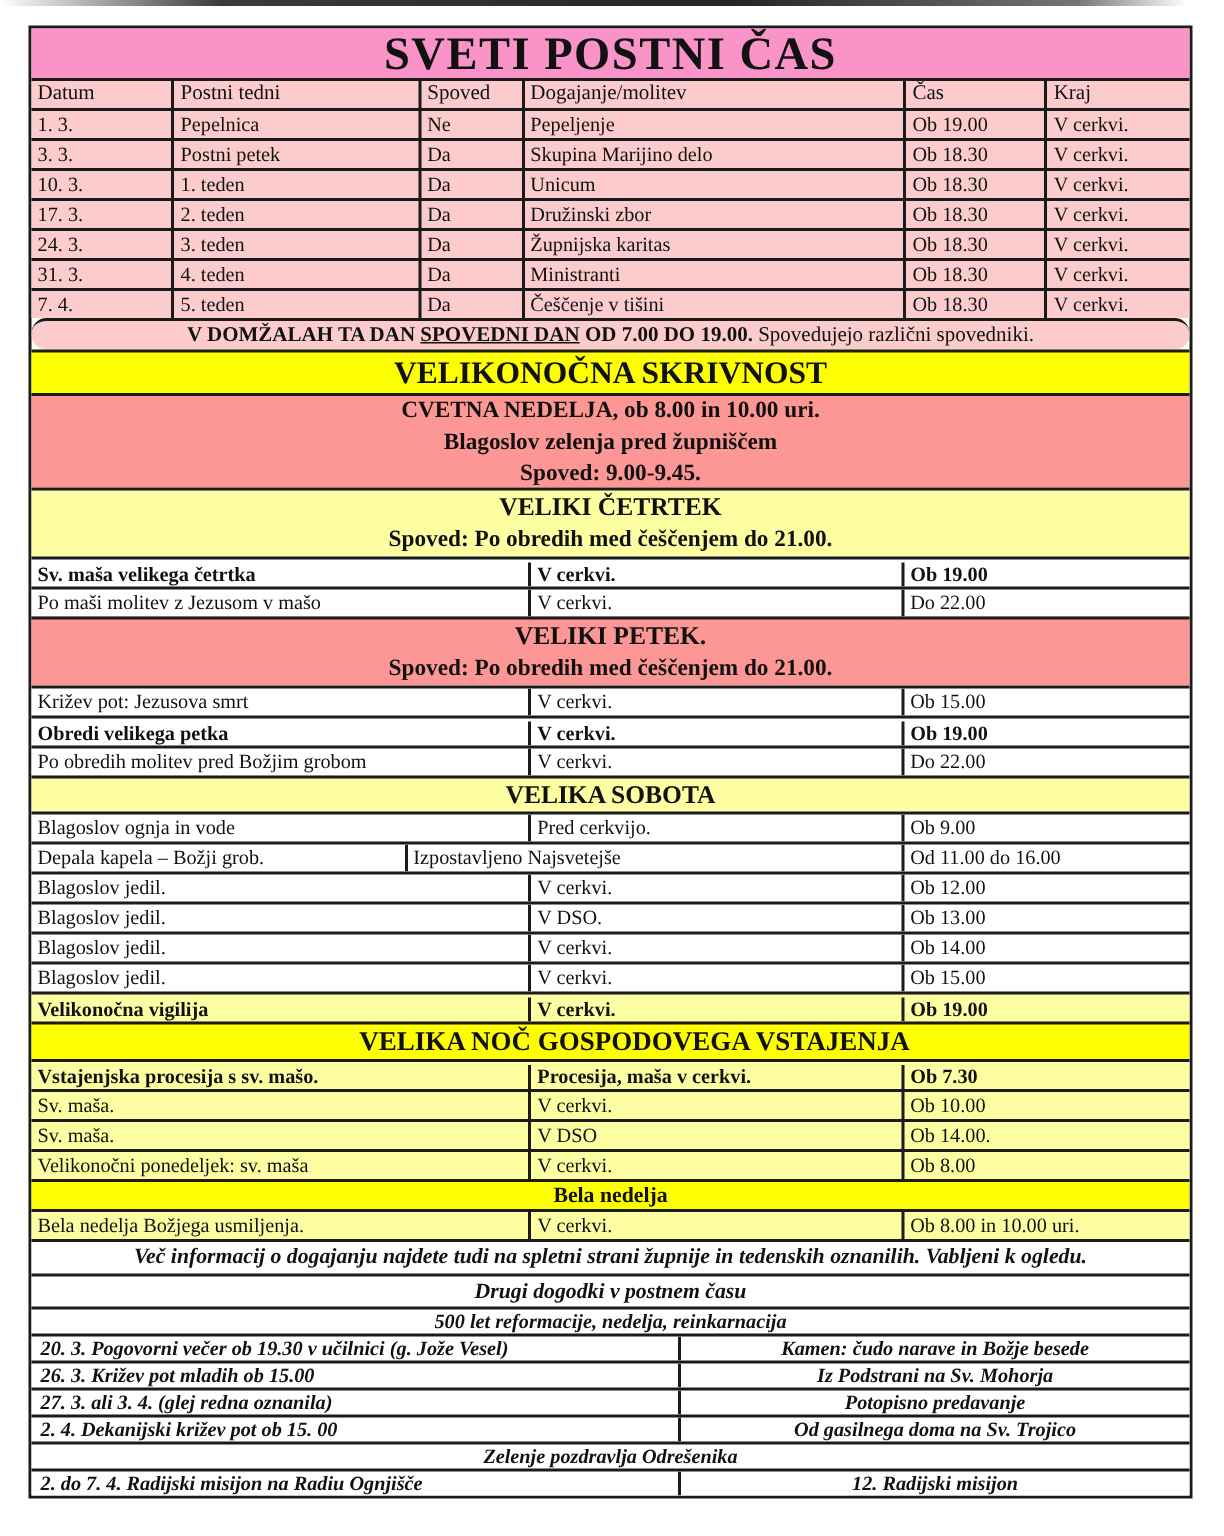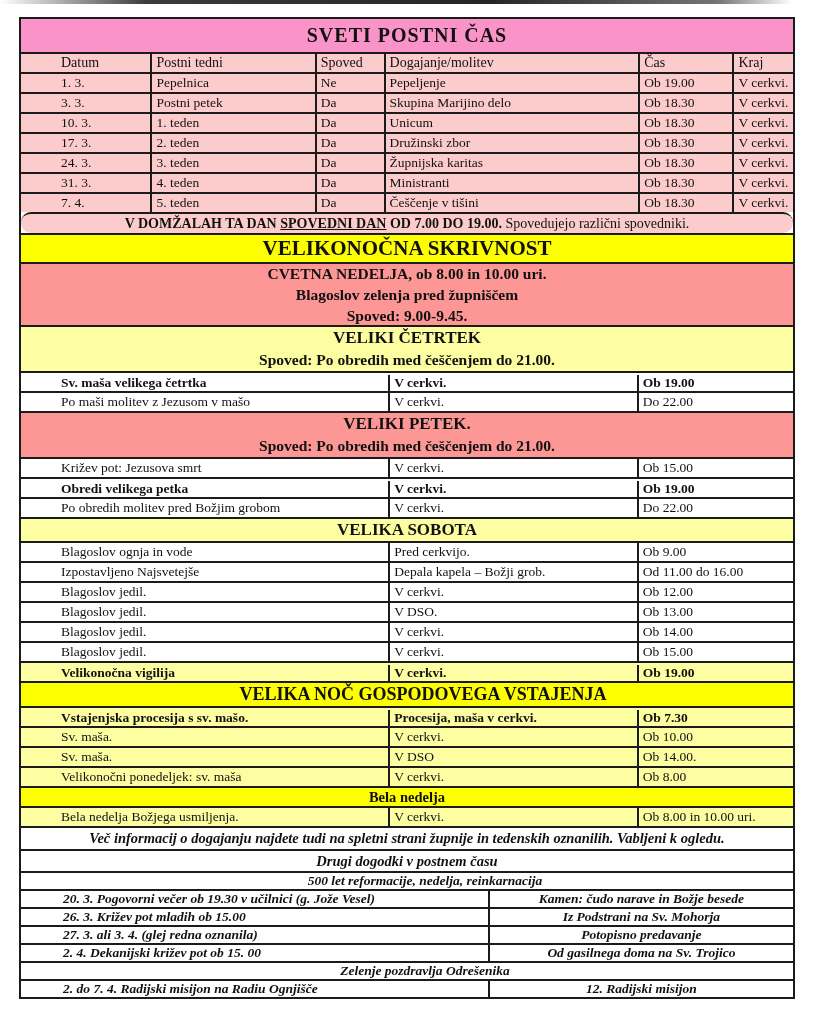--- a/index.html
+++ b/index.html
@@ -19,27 +19,27 @@
   .row{
     display:flex;align-items:stretch;box-sizing:border-box;
     border-top:2px solid var(--border);overflow:hidden;
   }
   .sheet > .row:first-child{border-top:none;}
   .grp{display:contents;}
   .cell{
     box-sizing:border-box;border-left:2px solid var(--border);
     display:flex;align-items:center;padding:0 4px;white-space:nowrap;overflow:hidden;
   }
-  .row .cell:first-child{border-left:none;margin-left:36px;}
+  .row .cell:first-child{border-left:none;}
   .bold, .bold .cell{font-weight:bold;align-items:flex-end;}
   
   .title{
     height:33px;background:var(--pink-header);
     justify-content:center;align-items:center;
-    font-size:20px;font-weight:bold;letter-spacing:1px;
+    font-size:31px;font-weight:bold;letter-spacing:1px;
   }
   
   .r6{height:20px;background:var(--pink-row);font-size:13.5px;}
   .h6{font-size:14px;}
   .d1{width:12.1%;} .d2{width:21.3%;} .d3{width:8.9%;}
   .d4{width:33.0%;} .d5{width:12.2%;} .d6{flex:1;}
   
   .foot{
     height:21px;background:var(--pink-row);justify-content:center;align-items:center;
     font-size:14px;white-space:pre;border-radius:10px;
@@ -199,22 +199,22 @@
 
   <div class="row banner b-sobota bg-light">
       <div class="bline">VELIKA SOBOTA</div>
     </div>
 
   <div class="grp"><div class="row r3">
         <div class="cell c3a">Blagoslov ognja in vode</div>
         <div class="cell c3b">Pred cerkvijo.</div>
         <div class="cell c3c">Ob 9.00</div>
       </div><div class="row r3">
+        <div class="cell c3b">Depala kapela – Božji grob.</div>
         <div class="cell c3a">Izpostavljeno Najsvetejše</div>
-        <div class="cell c3b">Depala kapela – Božji grob.</div>
         <div class="cell c3c">Od 11.00 do 16.00</div>
       </div><div class="row r3">
         <div class="cell c3a">Blagoslov jedil.</div>
         <div class="cell c3b">V cerkvi.</div>
         <div class="cell c3c">Ob 12.00</div>
       </div><div class="row r3">
         <div class="cell c3a">Blagoslov jedil.</div>
         <div class="cell c3b">V DSO.</div>
         <div class="cell c3c">Ob 13.00</div>
       </div><div class="row r3">

